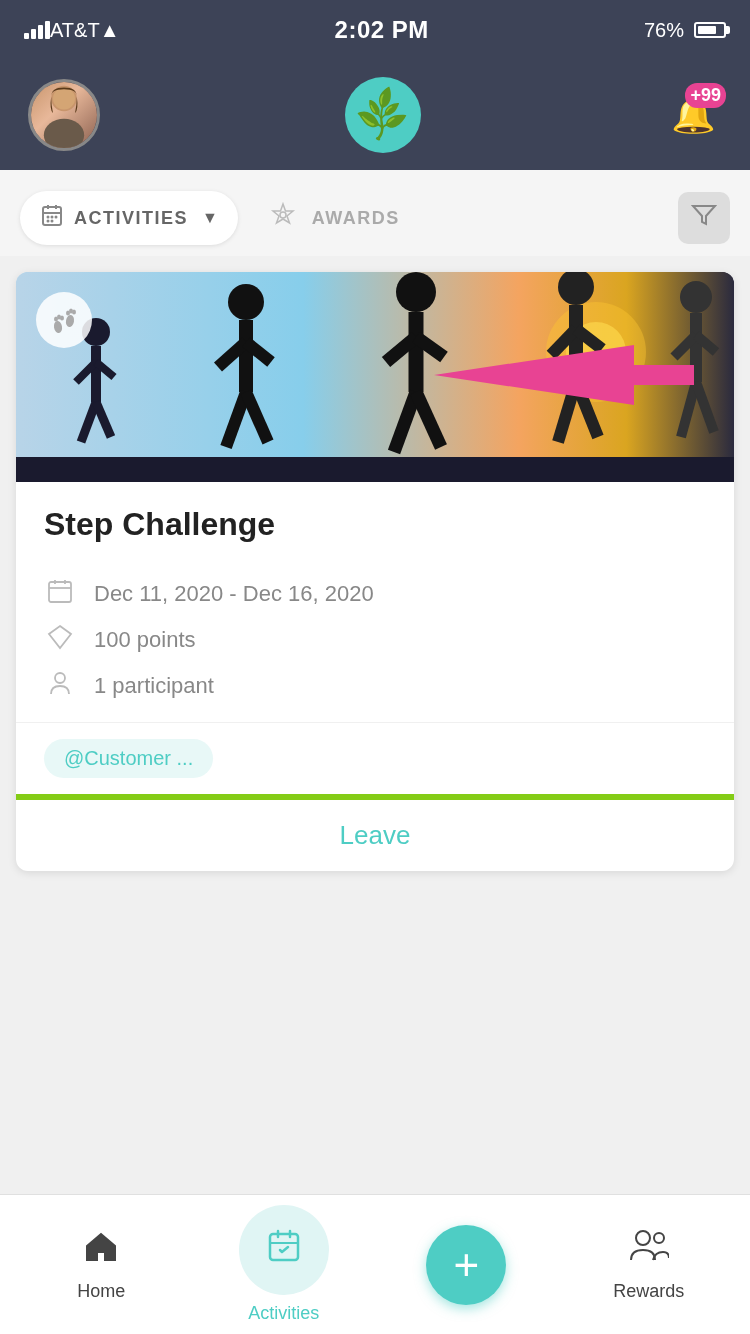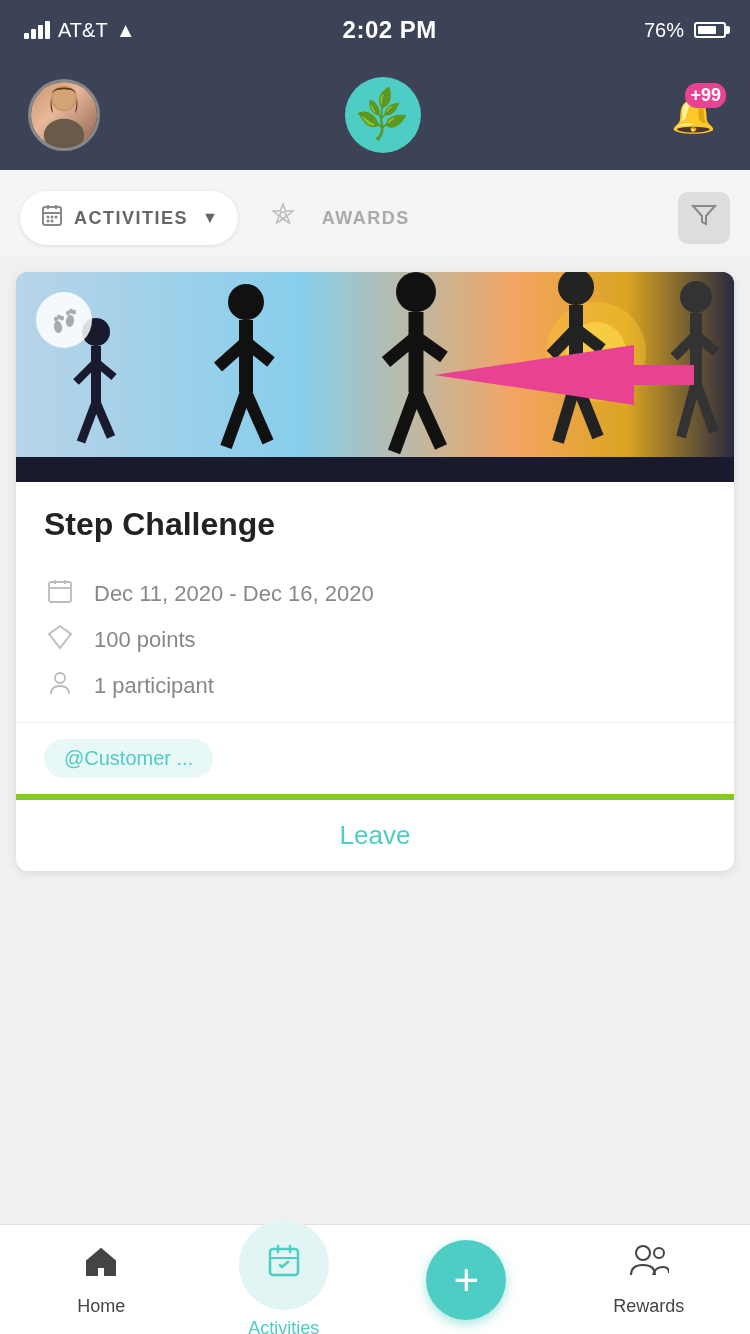--- a/index.html
+++ b/index.html
@@ -18,21 +18,20 @@
       height: 60px;
       display: flex;
       align-items: center;
       justify-content: space-between;
       padding: 0 24px;
       color: white;
     }
     .status-left {
       display: flex;
       align-items: center;
-      gap: 8px;
       font-size: 22px;
       font-weight: 500;
       text-align: right;
     }
     .signal-bars {
       display: flex;
       align-items: flex-end;
       gap: 2px;
       height: 18px;
     }
@@ -191,21 +190,21 @@
     .tab-chevron {
       font-size: 16px;
       color: #666;
       margin-left: 4px;
     }
     .tab-awards {
       background: transparent;
       border: none;
       display: flex;
       align-items: center;
-      gap: 26px;
+      gap: 16px;
       cursor: pointer;
       padding: 12px 16px;
     }
     .tab-awards .tab-label {
       color: #aaa;
     }
     .filter-btn {
       margin-left: auto;
       width: 52px;
       height: 52px;
@@ -316,21 +315,21 @@
       cursor: pointer;
       font-weight: 400;
     }
 
     
     .bottom-nav {
       position: fixed;
       bottom: 0;
       left: 0;
       width: 750px;
-      height: 110px;
+      height: 140px;
       background: white;
       border-top: 1px solid #e0e0e0;
       display: flex;
       align-items: center;
       justify-content: space-around;
       padding: 0 10px;
       z-index: 100;
     }
     .nav-item {
       display: flex;

